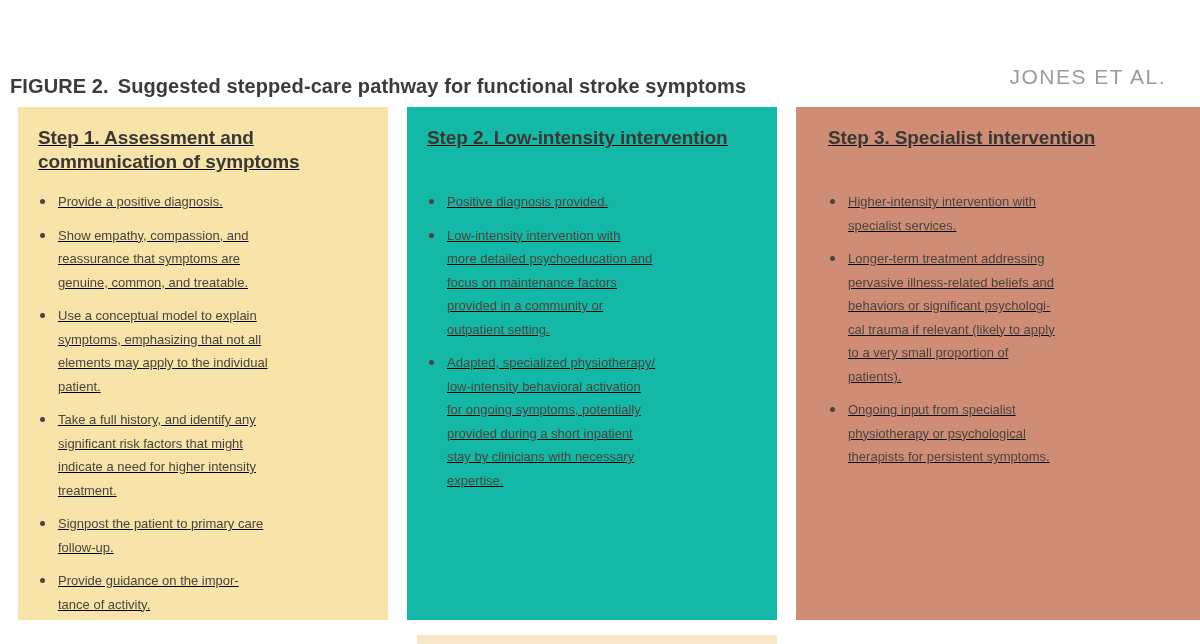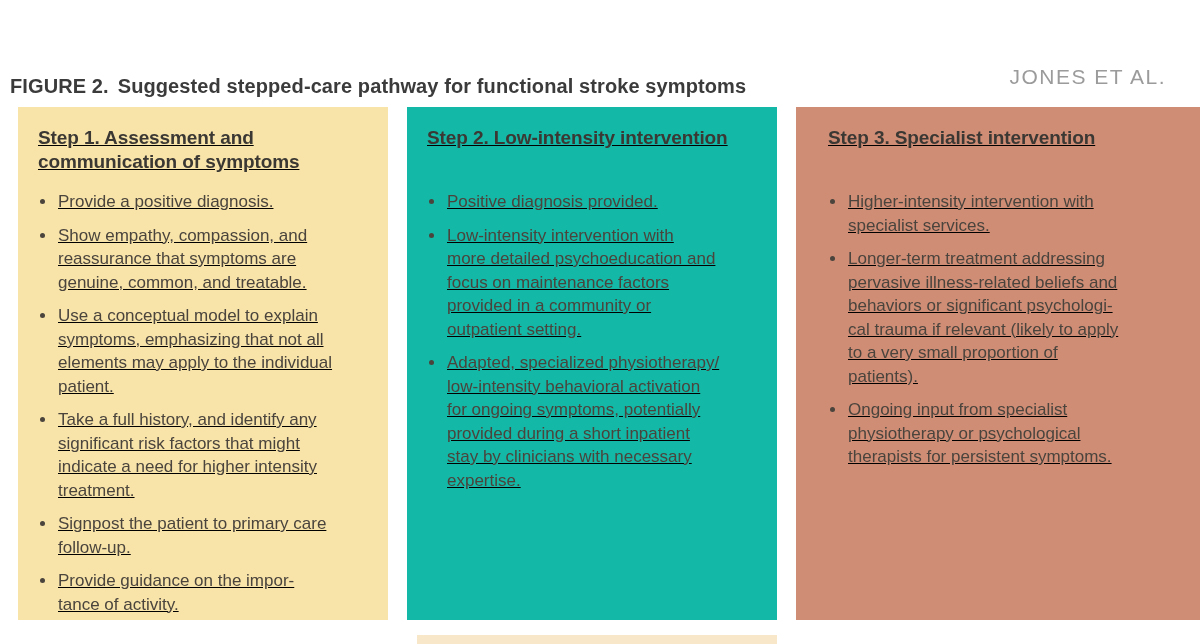--- a/index.html
+++ b/index.html
@@ -50,21 +50,21 @@
     color:#3b3834;
     line-height:24px;
     letter-spacing:-0.1px;
     white-space:pre-line;
     min-height:64px;
   }
   ul.bullet-list { list-style:none; margin:0; padding:0; }
   .bullet-item {
     display:flex;
     margin-bottom:10px;
-    font-size:17px;
+    font-size:13px;
     line-height:23.5px;
     color:#4a443d;
   }
   .dot {
     flex:none;
     width:5px; height:5px;
     border-radius:50%;
     background:#4a443d;
     margin:9px 13px 0 2px;
   }

